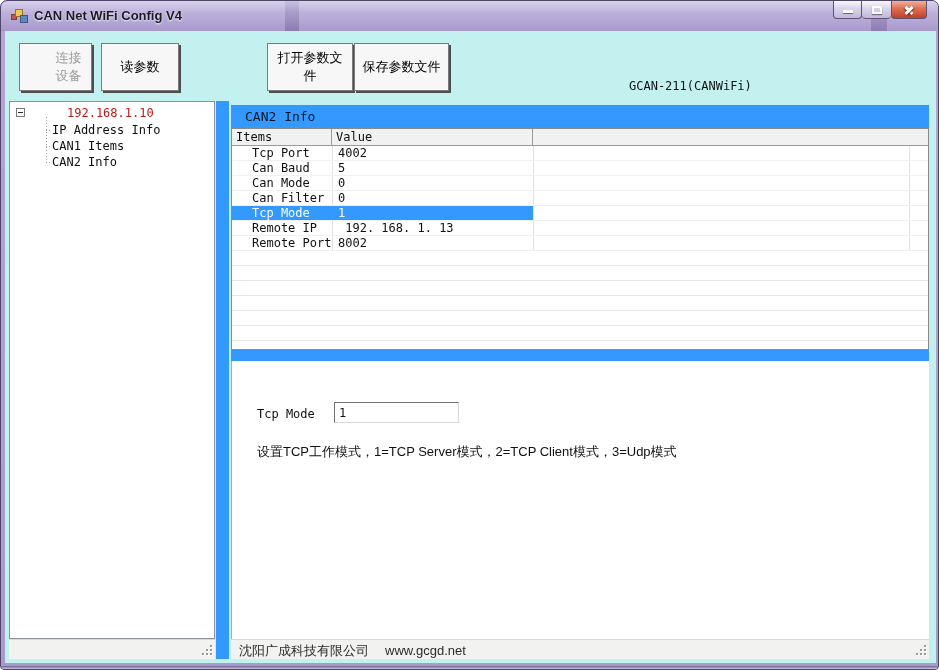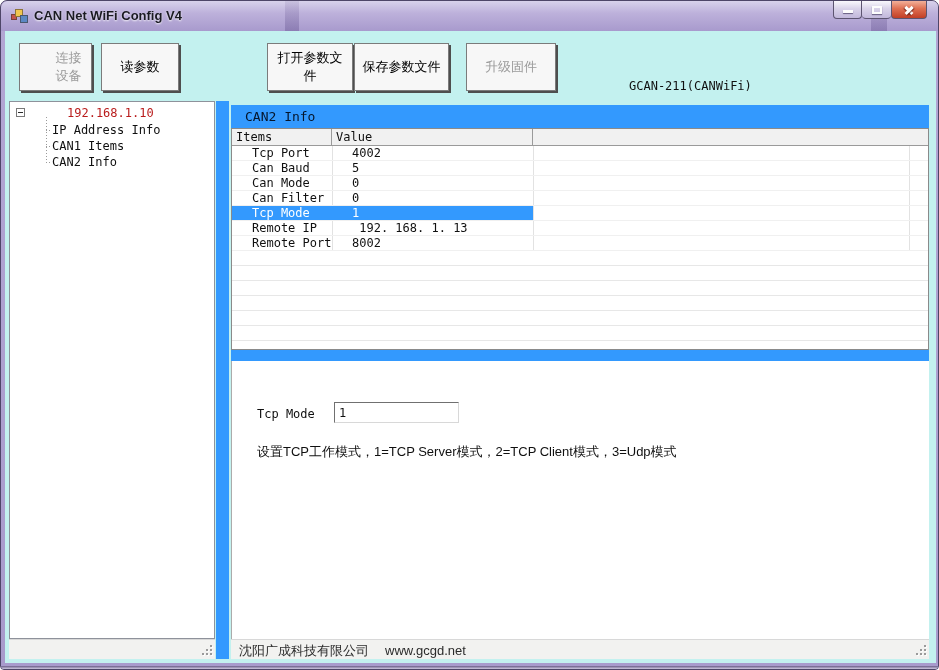--- a/index.html
+++ b/index.html
@@ -92,21 +92,21 @@
     color:#05152B;font-size:13px;line-height:23px;padding-left:14px;}
   .gridtable{position:absolute;left:230px;top:127px;width:698px;height:222px;background:#fff;
     border:1px solid #8A8A8A;overflow:hidden;}
   .gt-head{position:relative;height:17px;background:#F1F1F1;border-bottom:1px solid #9a9a9a;display:flex;z-index:3;}
   .gt-hcell{font-size:12px;line-height:16px;padding-left:4px;color:#101010;border-right:1px solid #9a9a9a;}
   .gt-hcell.c1{width:100px;}
   .gt-hcell.c2{width:201px;}
   .gt-row{position:relative;height:15px;display:flex;z-index:2;border-bottom:1px solid #F0F0F0;}
   .gt-cell{font-size:12px;line-height:14px;color:#101010;white-space:pre;}
   .gt-cell.c1{width:100px;padding-left:20px;}
-  .gt-cell.c2{width:201px;padding-left:20px;}
+  .gt-cell.c2{width:201px;padding-left:6px;}
   .gt-row.selected .gt-cell{background:#3399FE;color:#fff;}
   .gt-filler{position:absolute;left:0;right:0;top:122px;bottom:0;z-index:1;
     background:repeating-linear-gradient(180deg,#fff 0 14px,#E7E7E7 14px 15px);}
   .gt-vline{position:absolute;top:17px;bottom:0;width:1px;background:#E2E2E2;z-index:1;}
   .gv1{left:100px;} .gv2{left:301px;} .gv3{left:677px;}
 
   
   .editorpanel{position:absolute;left:230px;top:360px;width:698px;height:278px;background:#fff;
     border-left:1px solid #ABABAB;}
   .ed-label{position:absolute;left:25px;top:46px;font-size:12px;color:#101010;white-space:pre;}
@@ -153,21 +153,20 @@
       </div>
     </div>
   </div>
 
   <div class="client"></div>
 
   <button class="tbtn tb1 disabled">连接设备</button>
   <button class="tbtn tb2">读参数</button>
   <button class="tbtn tb4">打开参数文件</button>
   <button class="tbtn tb5">保存参数文件</button>
-  <button class="tbtn tb6 disabled">升级固件</button>
 
   <div class="devinfo">
     <div>GCAN-211(CANWiFi)</div>
     <div>DeviceSN:GC219111142</div>
     <div>Ver:401</div>
   </div>
 
   <div class="treepanel">
     <div class="tree-root-row">
       <span class="expander"></span>

